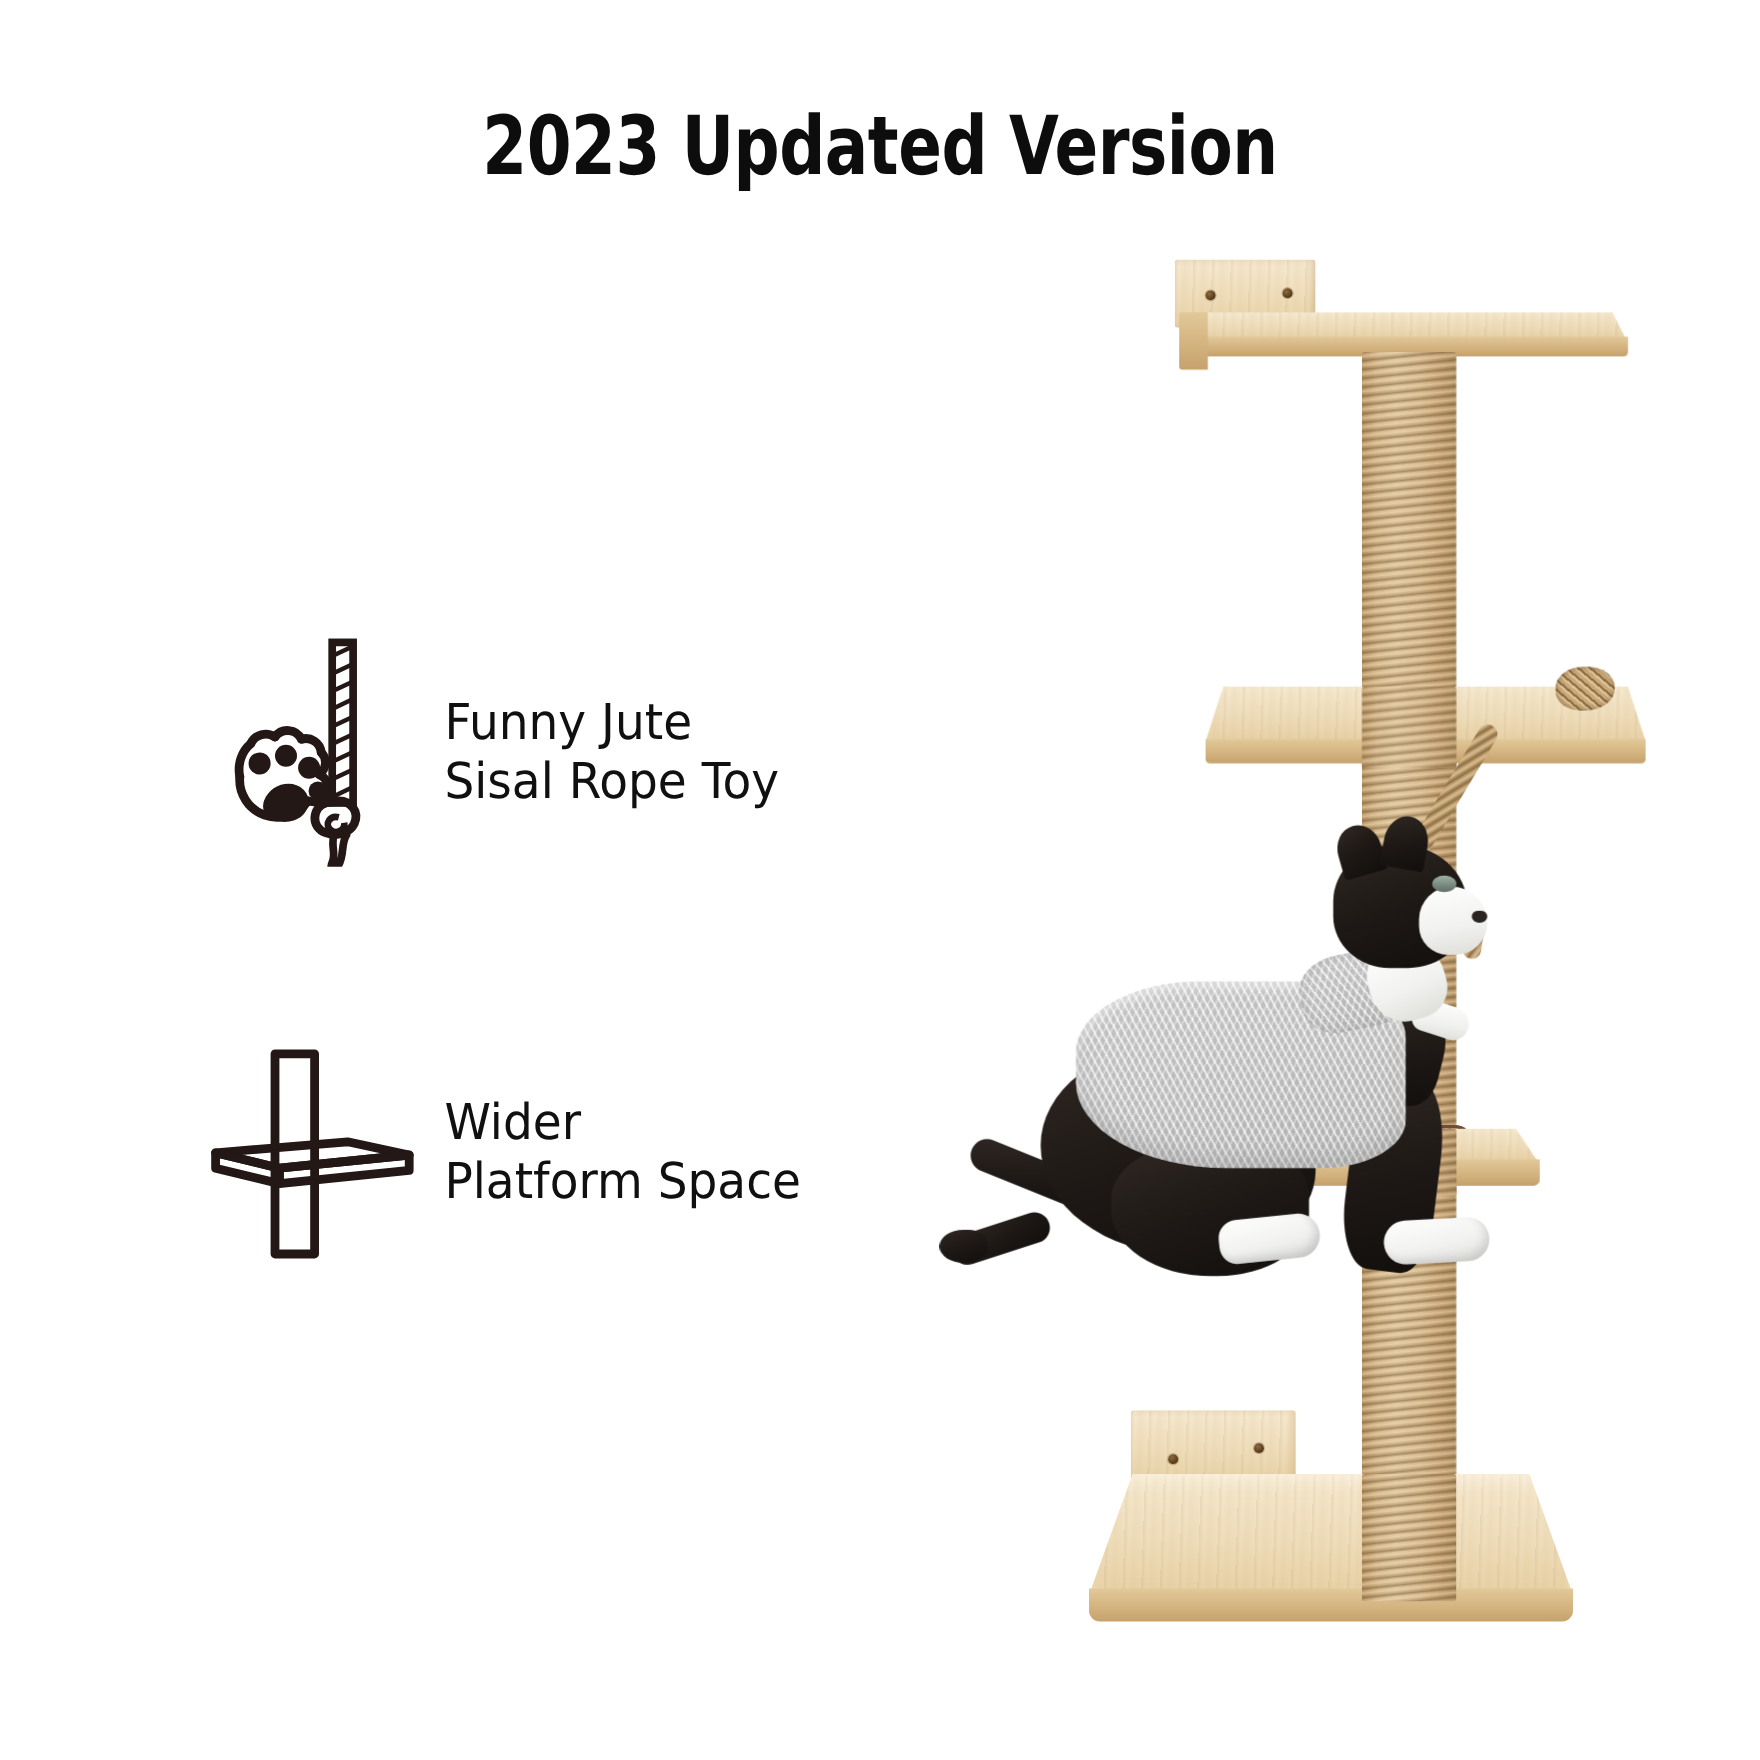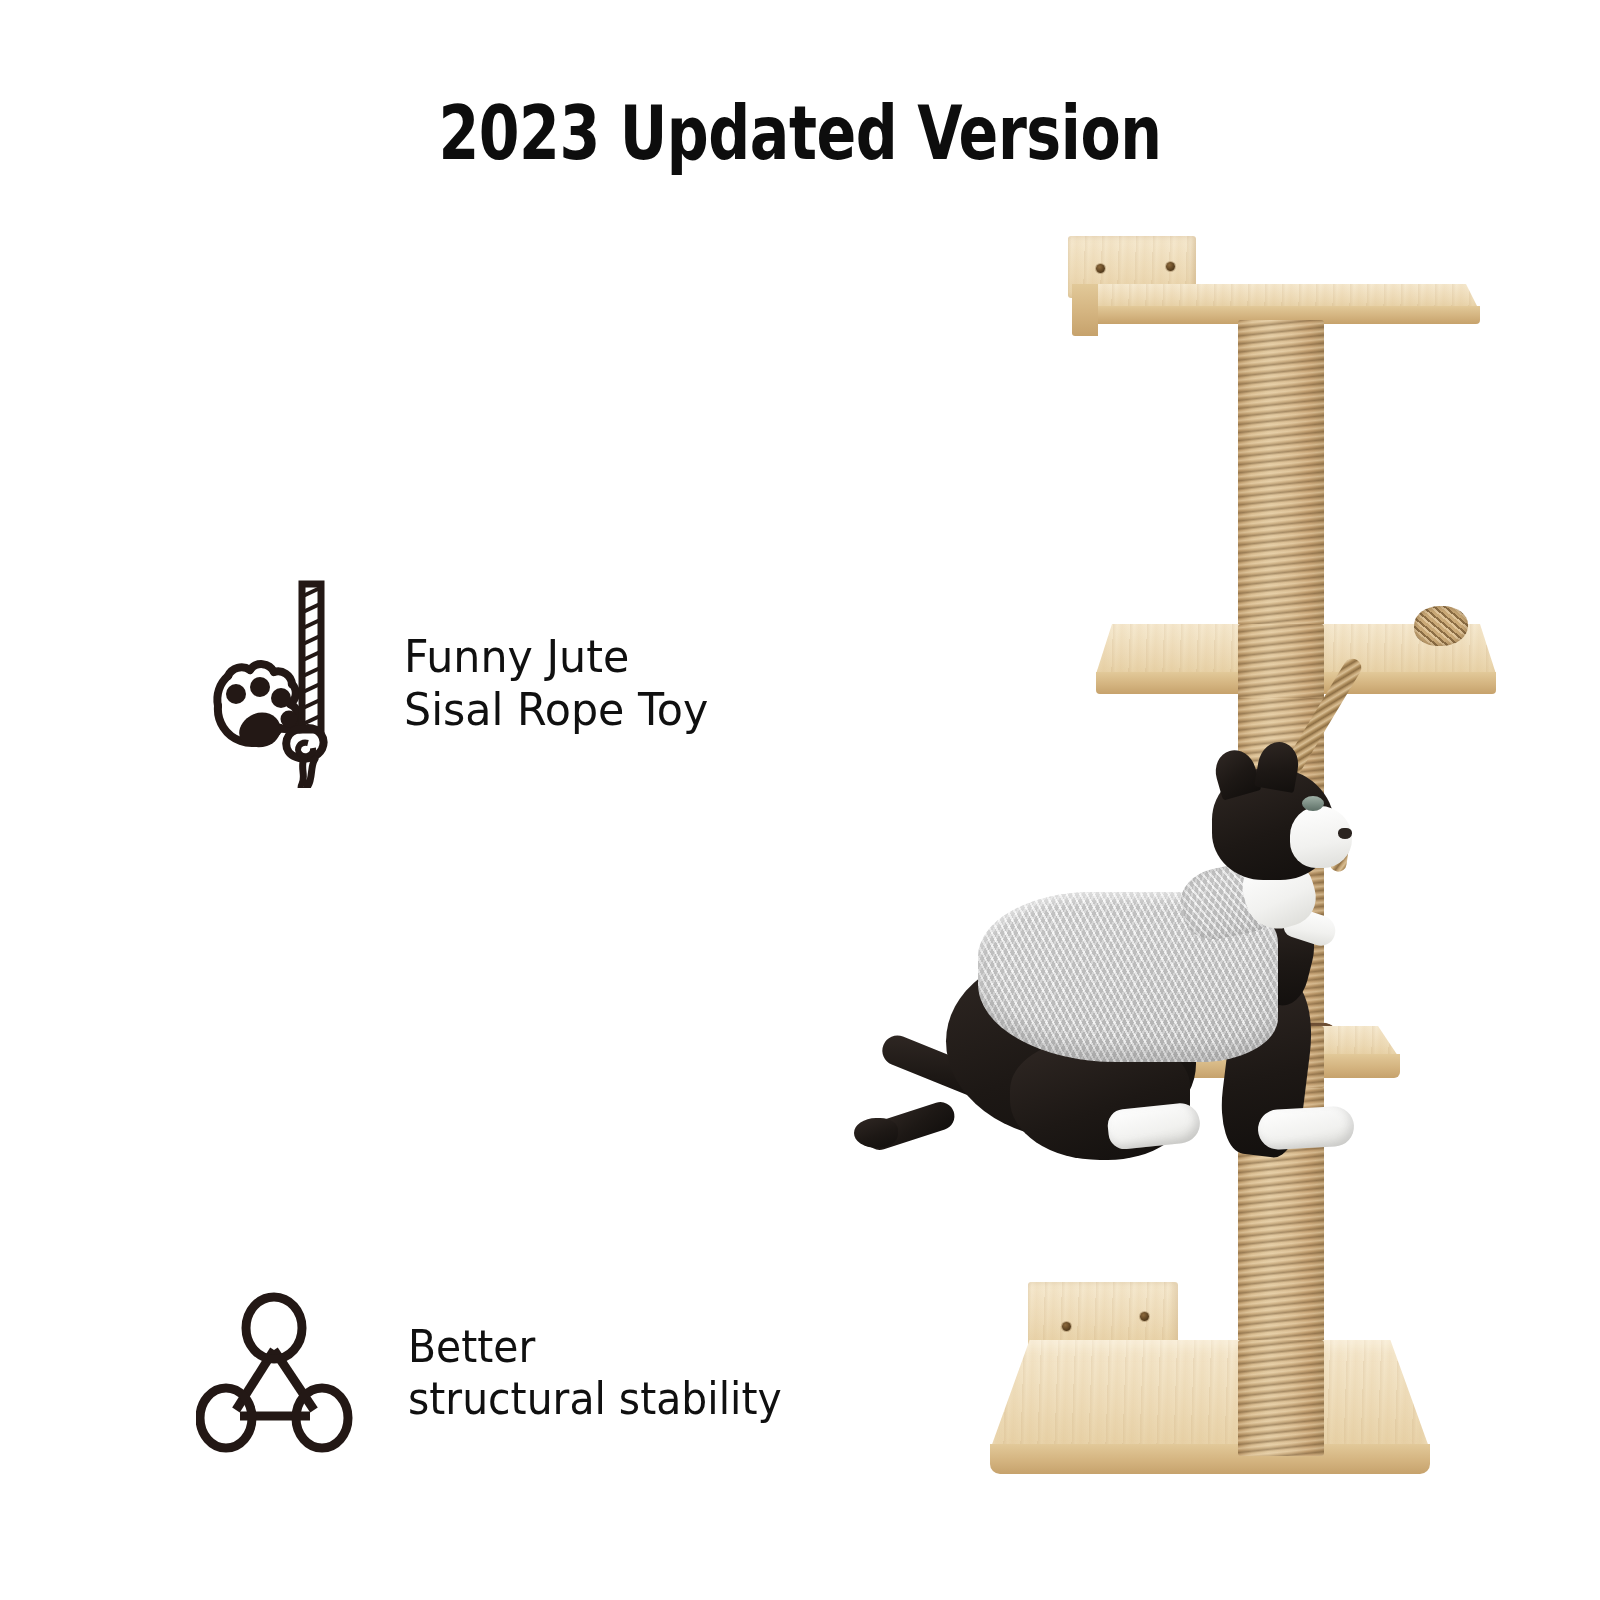--- a/index.html
+++ b/index.html
@@ -172,36 +172,37 @@
 
           <path d="M100 152 c-12 4 -14 22 0 27 c10 4 22 0 26 -8 c5 -11 -3 -21 -14 -21 z" fill="none" stroke="#231815" stroke-width="8"></path>
           <path d="M112 165 c-8 -2 -13 6 -8 11 c5 5 14 1 13 -6" fill="none" stroke="#231815" stroke-width="6"></path>
           <path d="M108 180 c-4 10 2 18 -2 26 c-3 6 2 8 6 2 c5 -8 2 -20 7 -27" fill="none" stroke="#231815" stroke-width="7" stroke-linecap="round"></path>
         </g>
       </svg>
     </div>
     <div class="feat-text"><span>Funny Jute</span><br><span>Sisal Rope Toy</span></div>
   </div>
 
-
-  <div class="feature f4">
+  <div class="feature f3">
     <div class="feat-icon">
-      <svg viewBox="0 0 190 165" width="190" height="165">
-        <g fill="none" stroke="#231815" stroke-width="9">
-          <line x1="78" y1="60" x2="40" y2="120"></line>
-          <line x1="78" y1="60" x2="118" y2="120"></line>
-          <line x1="44" y1="126" x2="114" y2="126"></line>
-          <ellipse cx="78" cy="38" rx="28" ry="31"></ellipse>
-          <ellipse cx="30" cy="128" rx="26" ry="30"></ellipse>
-          <ellipse cx="126" cy="128" rx="26" ry="30"></ellipse>
+      <svg viewBox="0 0 200 205" width="200" height="205">
+        <g fill="none" stroke="#231815" stroke-width="8" stroke-linejoin="round">
+
+          <path d="M64 14 L100 14 L100 196 L64 196 Z"></path>
+
+          <path d="M10 104 L130 94 L186 106 L68 118 Z"></path>
+
+          <path d="M10 104 L10 118 L68 132 L68 118 Z"></path>
+          <path d="M68 118 L186 106 L186 120 L68 132 Z"></path>
         </g>
       </svg>
     </div>
-    <div class="feat-text"><span>Better</span><br><span>structural stability</span></div>
+    <div class="feat-text"><span>Wider</span><br><span>Platform Space</span></div>
   </div>
+
 
   <div id="product">
 
     <div class="bracket wood-top" style="left:268px;top:36px;width:128px;height:62px;border-radius:3px;box-shadow:inset -3px 0 6px rgba(160,120,70,.25);"></div>
     <div class="screw" style="left:296px;top:64px;"></div>
     <div class="screw" style="left:366px;top:62px;"></div>
 
     <div class="mat" style="left:294px;top:66px;width:372px;height:40px;border-radius:10px;
                 transform:perspective(520px) rotateX(62deg);transform-origin:50% 100%;"></div>
 

